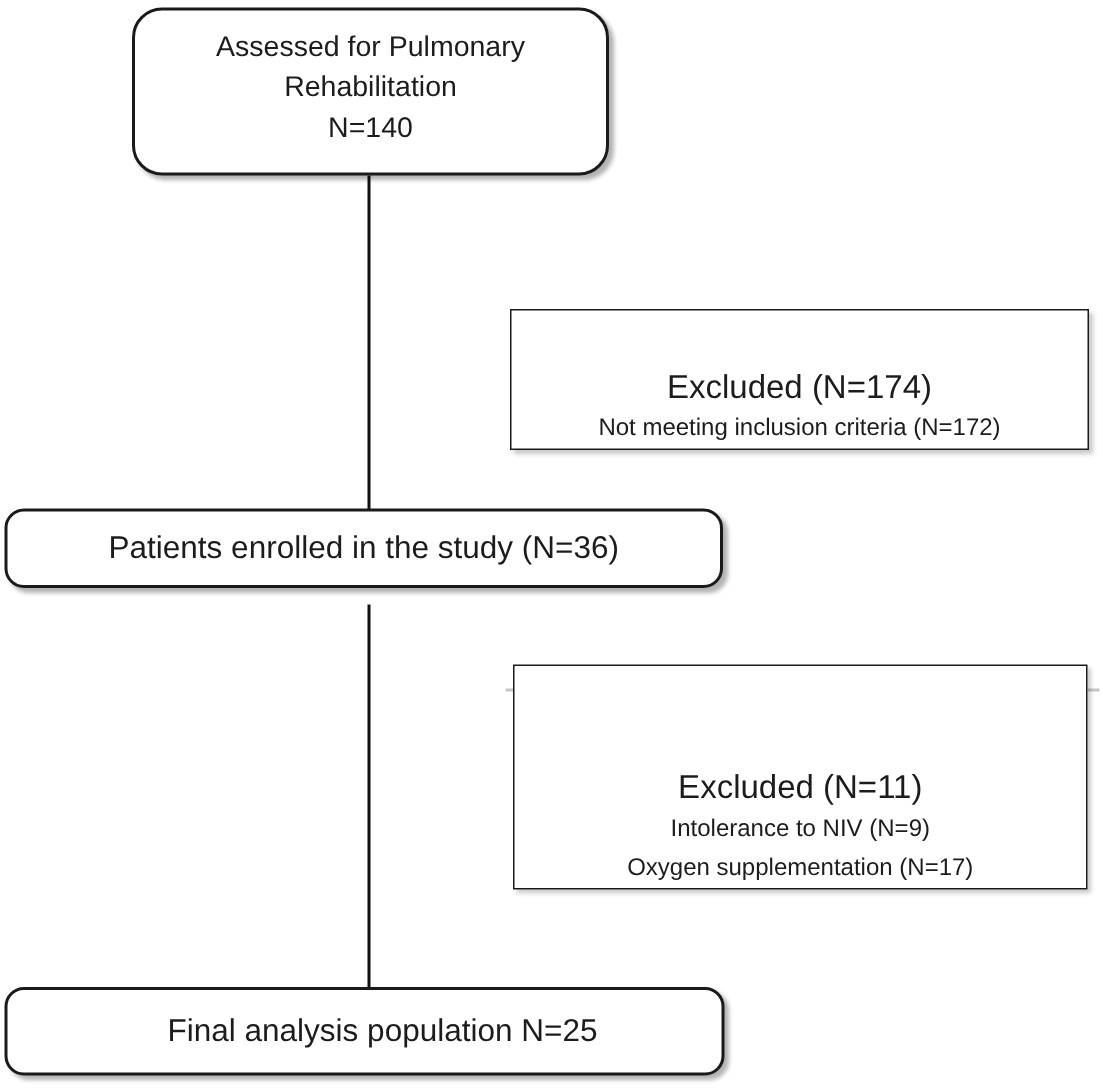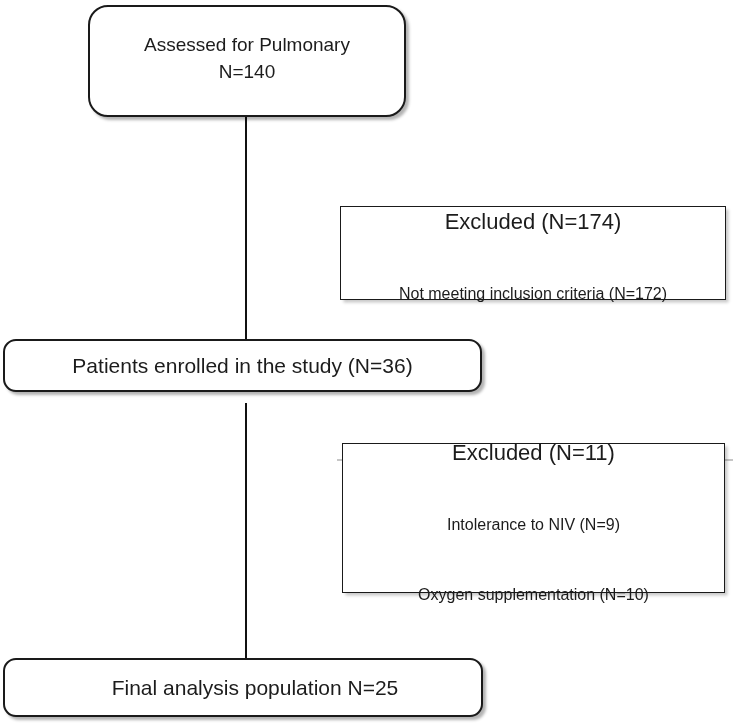--- a/index.html
+++ b/index.html
@@ -29,22 +29,21 @@
     text-align: center;
   }
   .rounded {
     border-radius: 17px;
     box-shadow: 3px 3px 3px rgba(0,0,0,0.30);
   }
   .sharp {
     border-width: 1.5px;
     border-radius: 0;
     box-shadow: 2.5px 2.5px 3px rgba(0,0,0,0.22);
-    justify-content: center;
-    gap: 44px;
+    justify-content: flex-end;
   }
   #box-assessed {
     left: 88px; top: 5px; width: 318px; height: 112px;
     border-radius: 20px;
     padding-bottom: 6px;
   }
   #box-assessed .line { font-size: 19px; line-height: 27px; }
   #line-top { left: 245px; top: 117px; height: 234px; }
   #box-excluded-1 {
     left: 340px; top: 206px; width: 386px; height: 94px;
@@ -79,35 +78,36 @@
 <div id="canvas">
 
   <div class="vline" id="line-top"></div>
 
   <div class="vline" id="line-bottom"></div>
 
   <div id="ghost-line"></div>
 
   <div class="box rounded" id="box-assessed">
     <div class="line">Assessed for Pulmonary</div>
+    <div class="line">Rehabilitation</div>
     <div class="line">N=140</div>
   </div>
 
   <div class="box sharp" id="box-excluded-1">
     <div class="excl-title">Excluded (N=174)</div>
     <div class="excl-item">Not meeting inclusion criteria (N=172)</div>
   </div>
 
   <div class="box rounded" id="box-enrolled">
     <div class="main-label">Patients enrolled in the study (N=36)</div>
   </div>
 
   <div class="box sharp" id="box-excluded-2">
     <div class="excl-title">Excluded (N=11)</div>
     <div class="excl-item">Intolerance to NIV (N=9)</div>
-    <div class="excl-item">Oxygen supplementation (N=10)</div>
+    <div class="excl-item">Oxygen supplementation (N=17)</div>
   </div>
 
   <div class="box rounded" id="box-final">
     <div class="main-label">Final analysis population N=25</div>
   </div>
 
 </div>
 
 </body></html>

